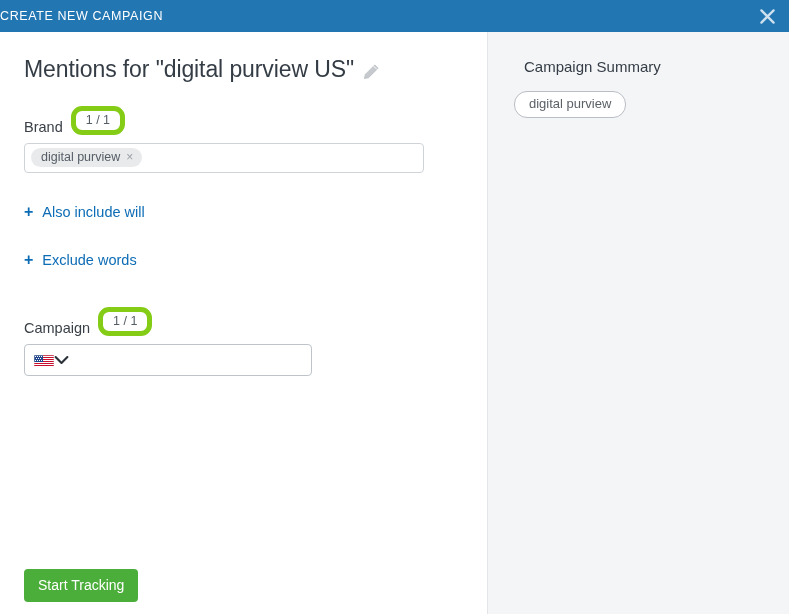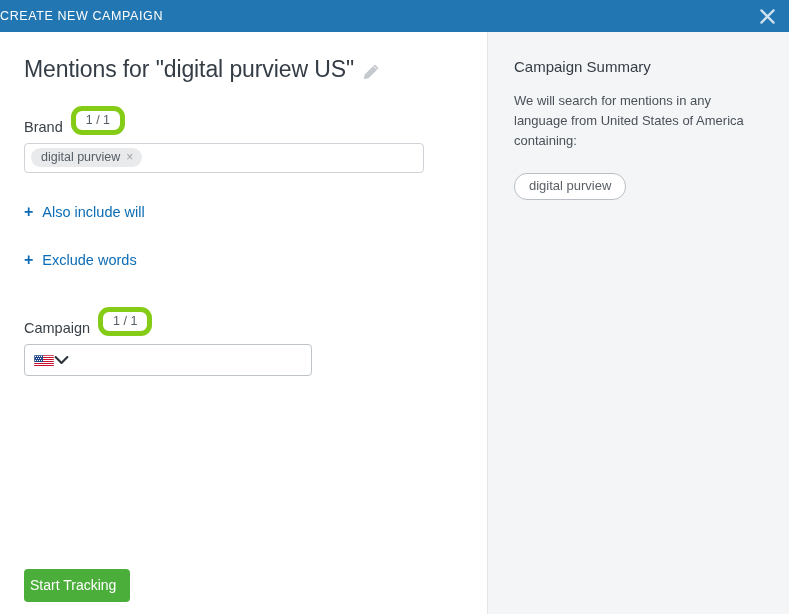--- a/index.html
+++ b/index.html
@@ -234,31 +234,31 @@
   .start-btn {
     position: absolute;
     left: 24px;
     bottom: 12px;
     background: #4cae3a;
     color: #ffffff;
     border: none;
     border-radius: 4px;
     font-family: "Liberation Sans", sans-serif;
     font-size: 14px;
-    padding: 9px 14px 10px 6px;
+    padding: 9px 14px 10px 14px;
     cursor: pointer;
     line-height: 1;
   }
 
   
   .summary-title {
     font-size: 15px;
     font-weight: normal;
     color: #343c45;
-    margin: 0 0 16px 0;
+    margin: 0 0 16px 10px;
   }
   .summary-text {
     font-size: 13px;
     color: #4a5159;
     line-height: 1.55;
     margin: 0 0 22px 0;
     max-width: 245px;
   }
   .summary-chip {
     display: inline-block;
@@ -370,17 +370,16 @@
     </div>
 
 
     <button class="start-btn">Start Tracking</button>
   </div>
 
   <div class="divider"></div>
 
   <div class="right-pane">
     <h2 class="summary-title">Campaign Summary</h2>
-    <p class="summary-text">We will search for mentions in any language from United States of America containing:</p>
     <span class="summary-chip">digital purview</span>
   </div>
 
 </div>
 
 </body></html>

